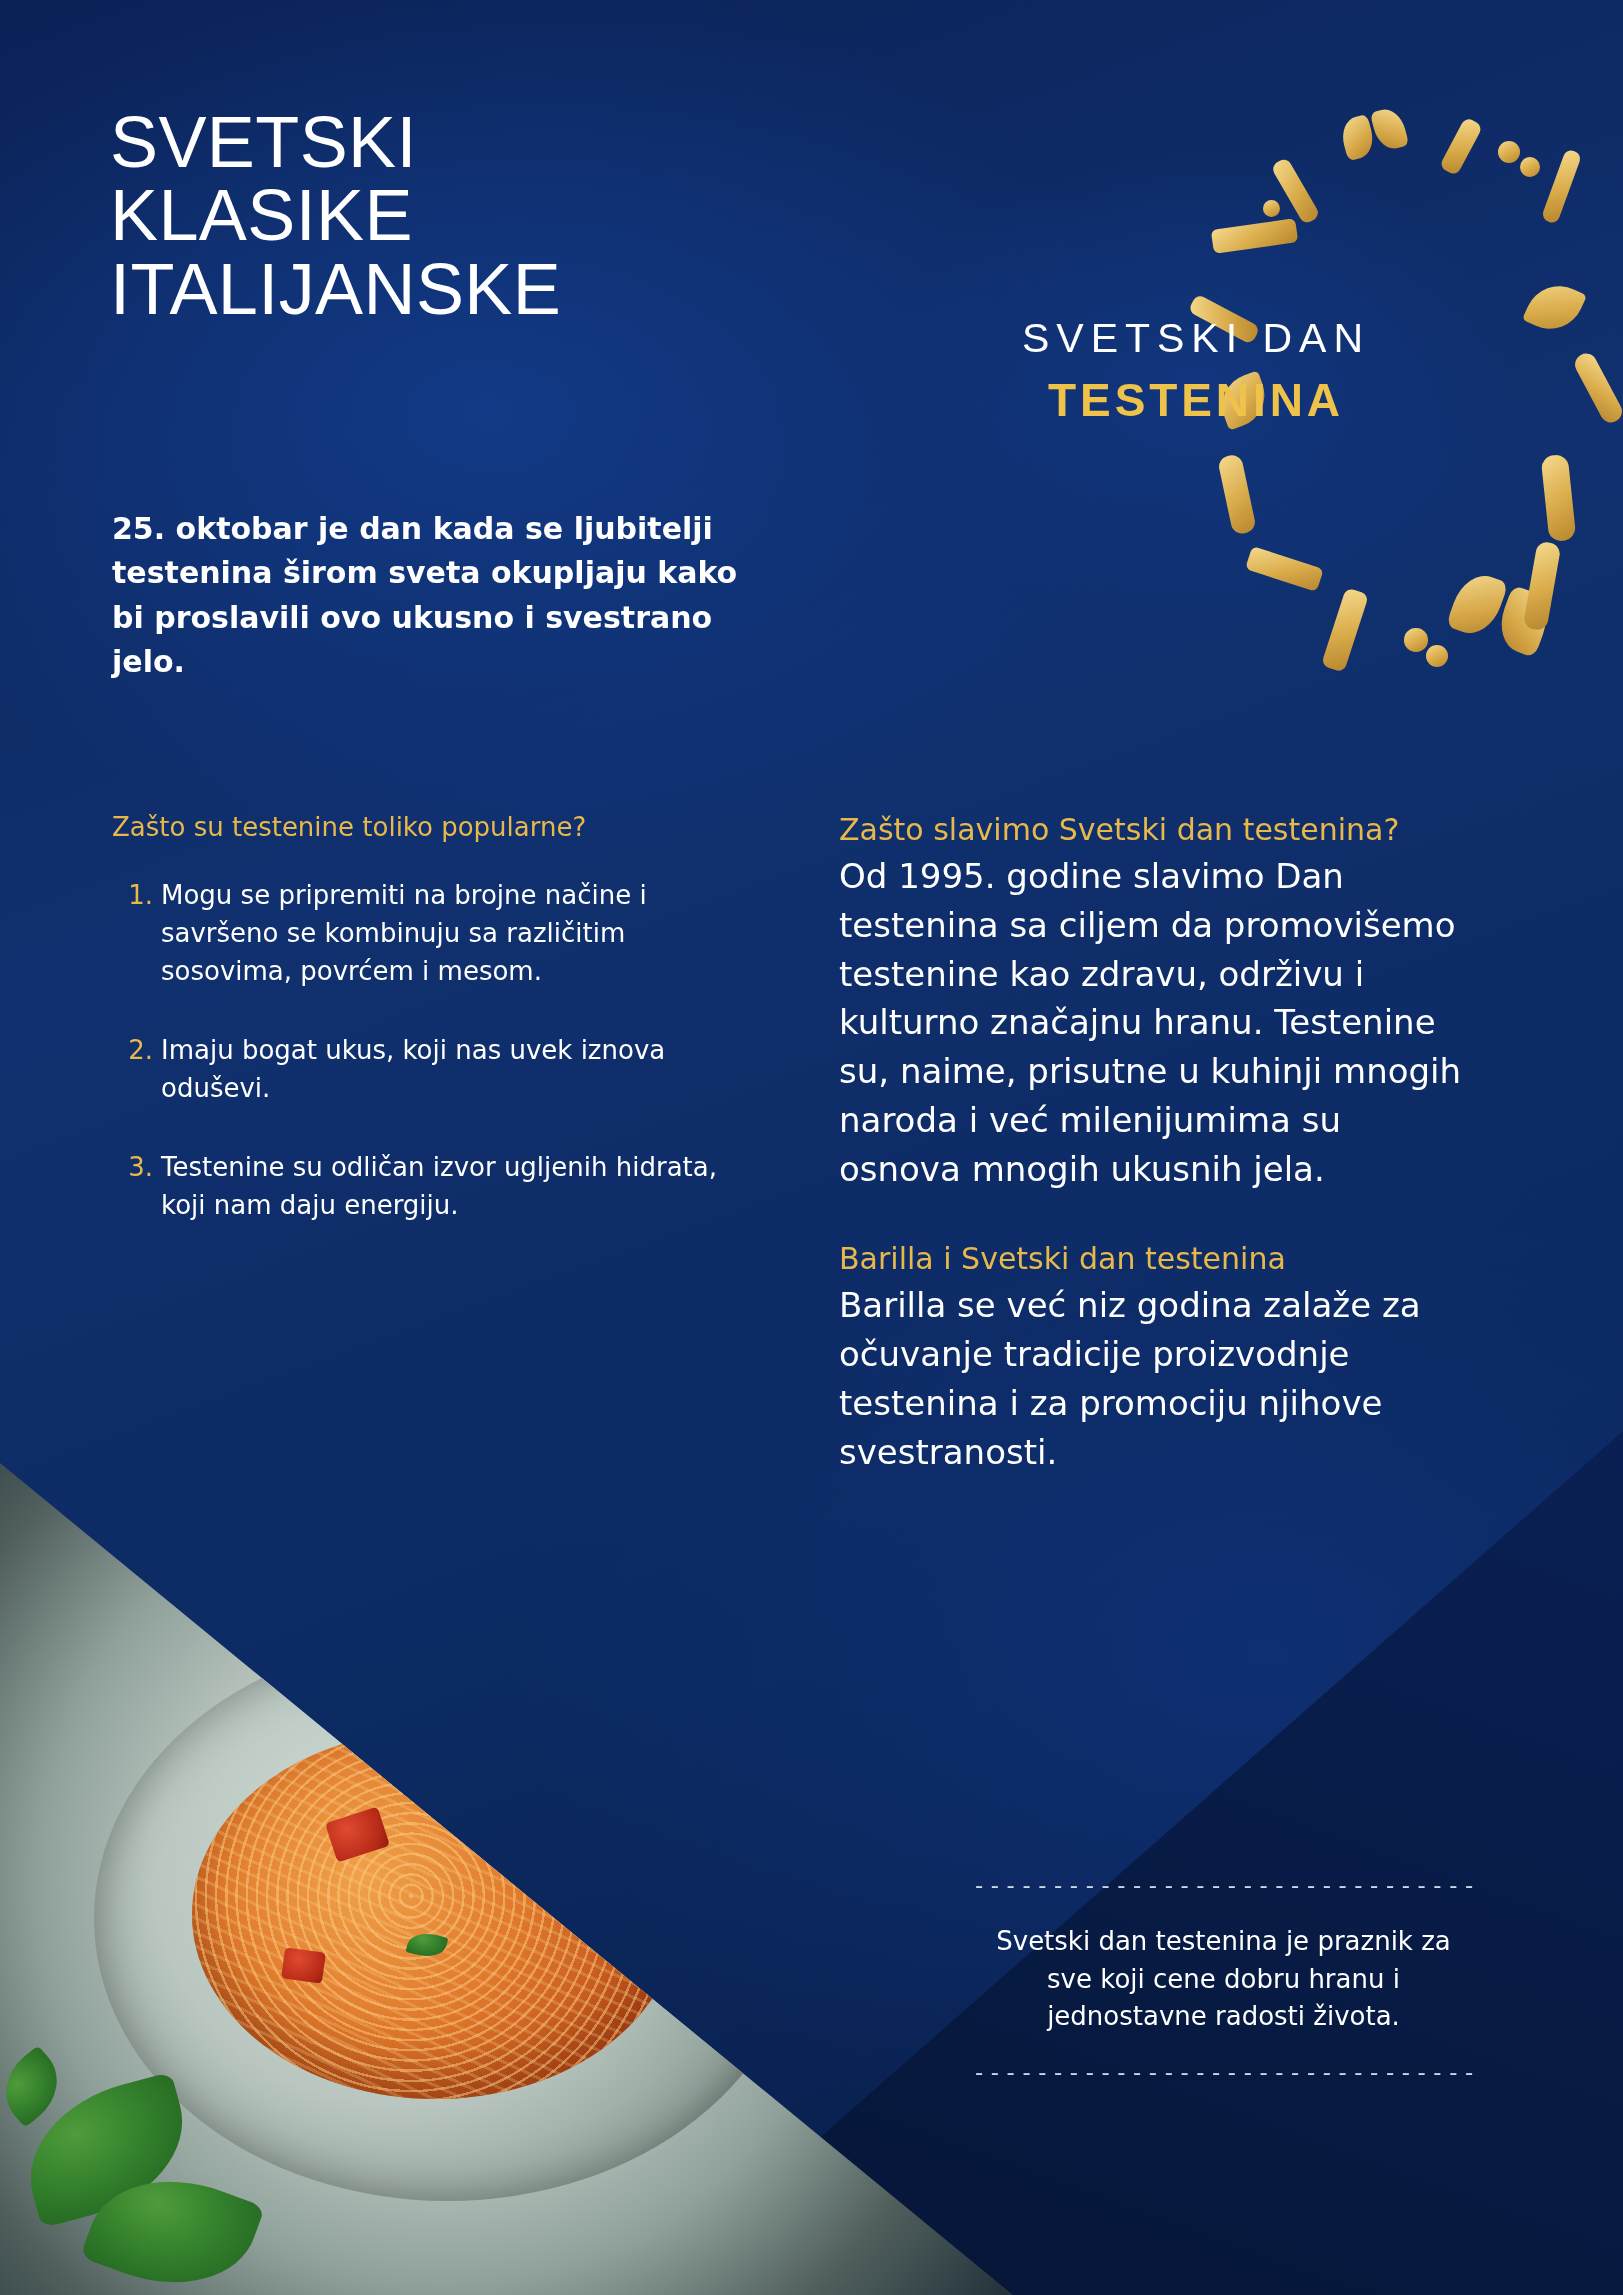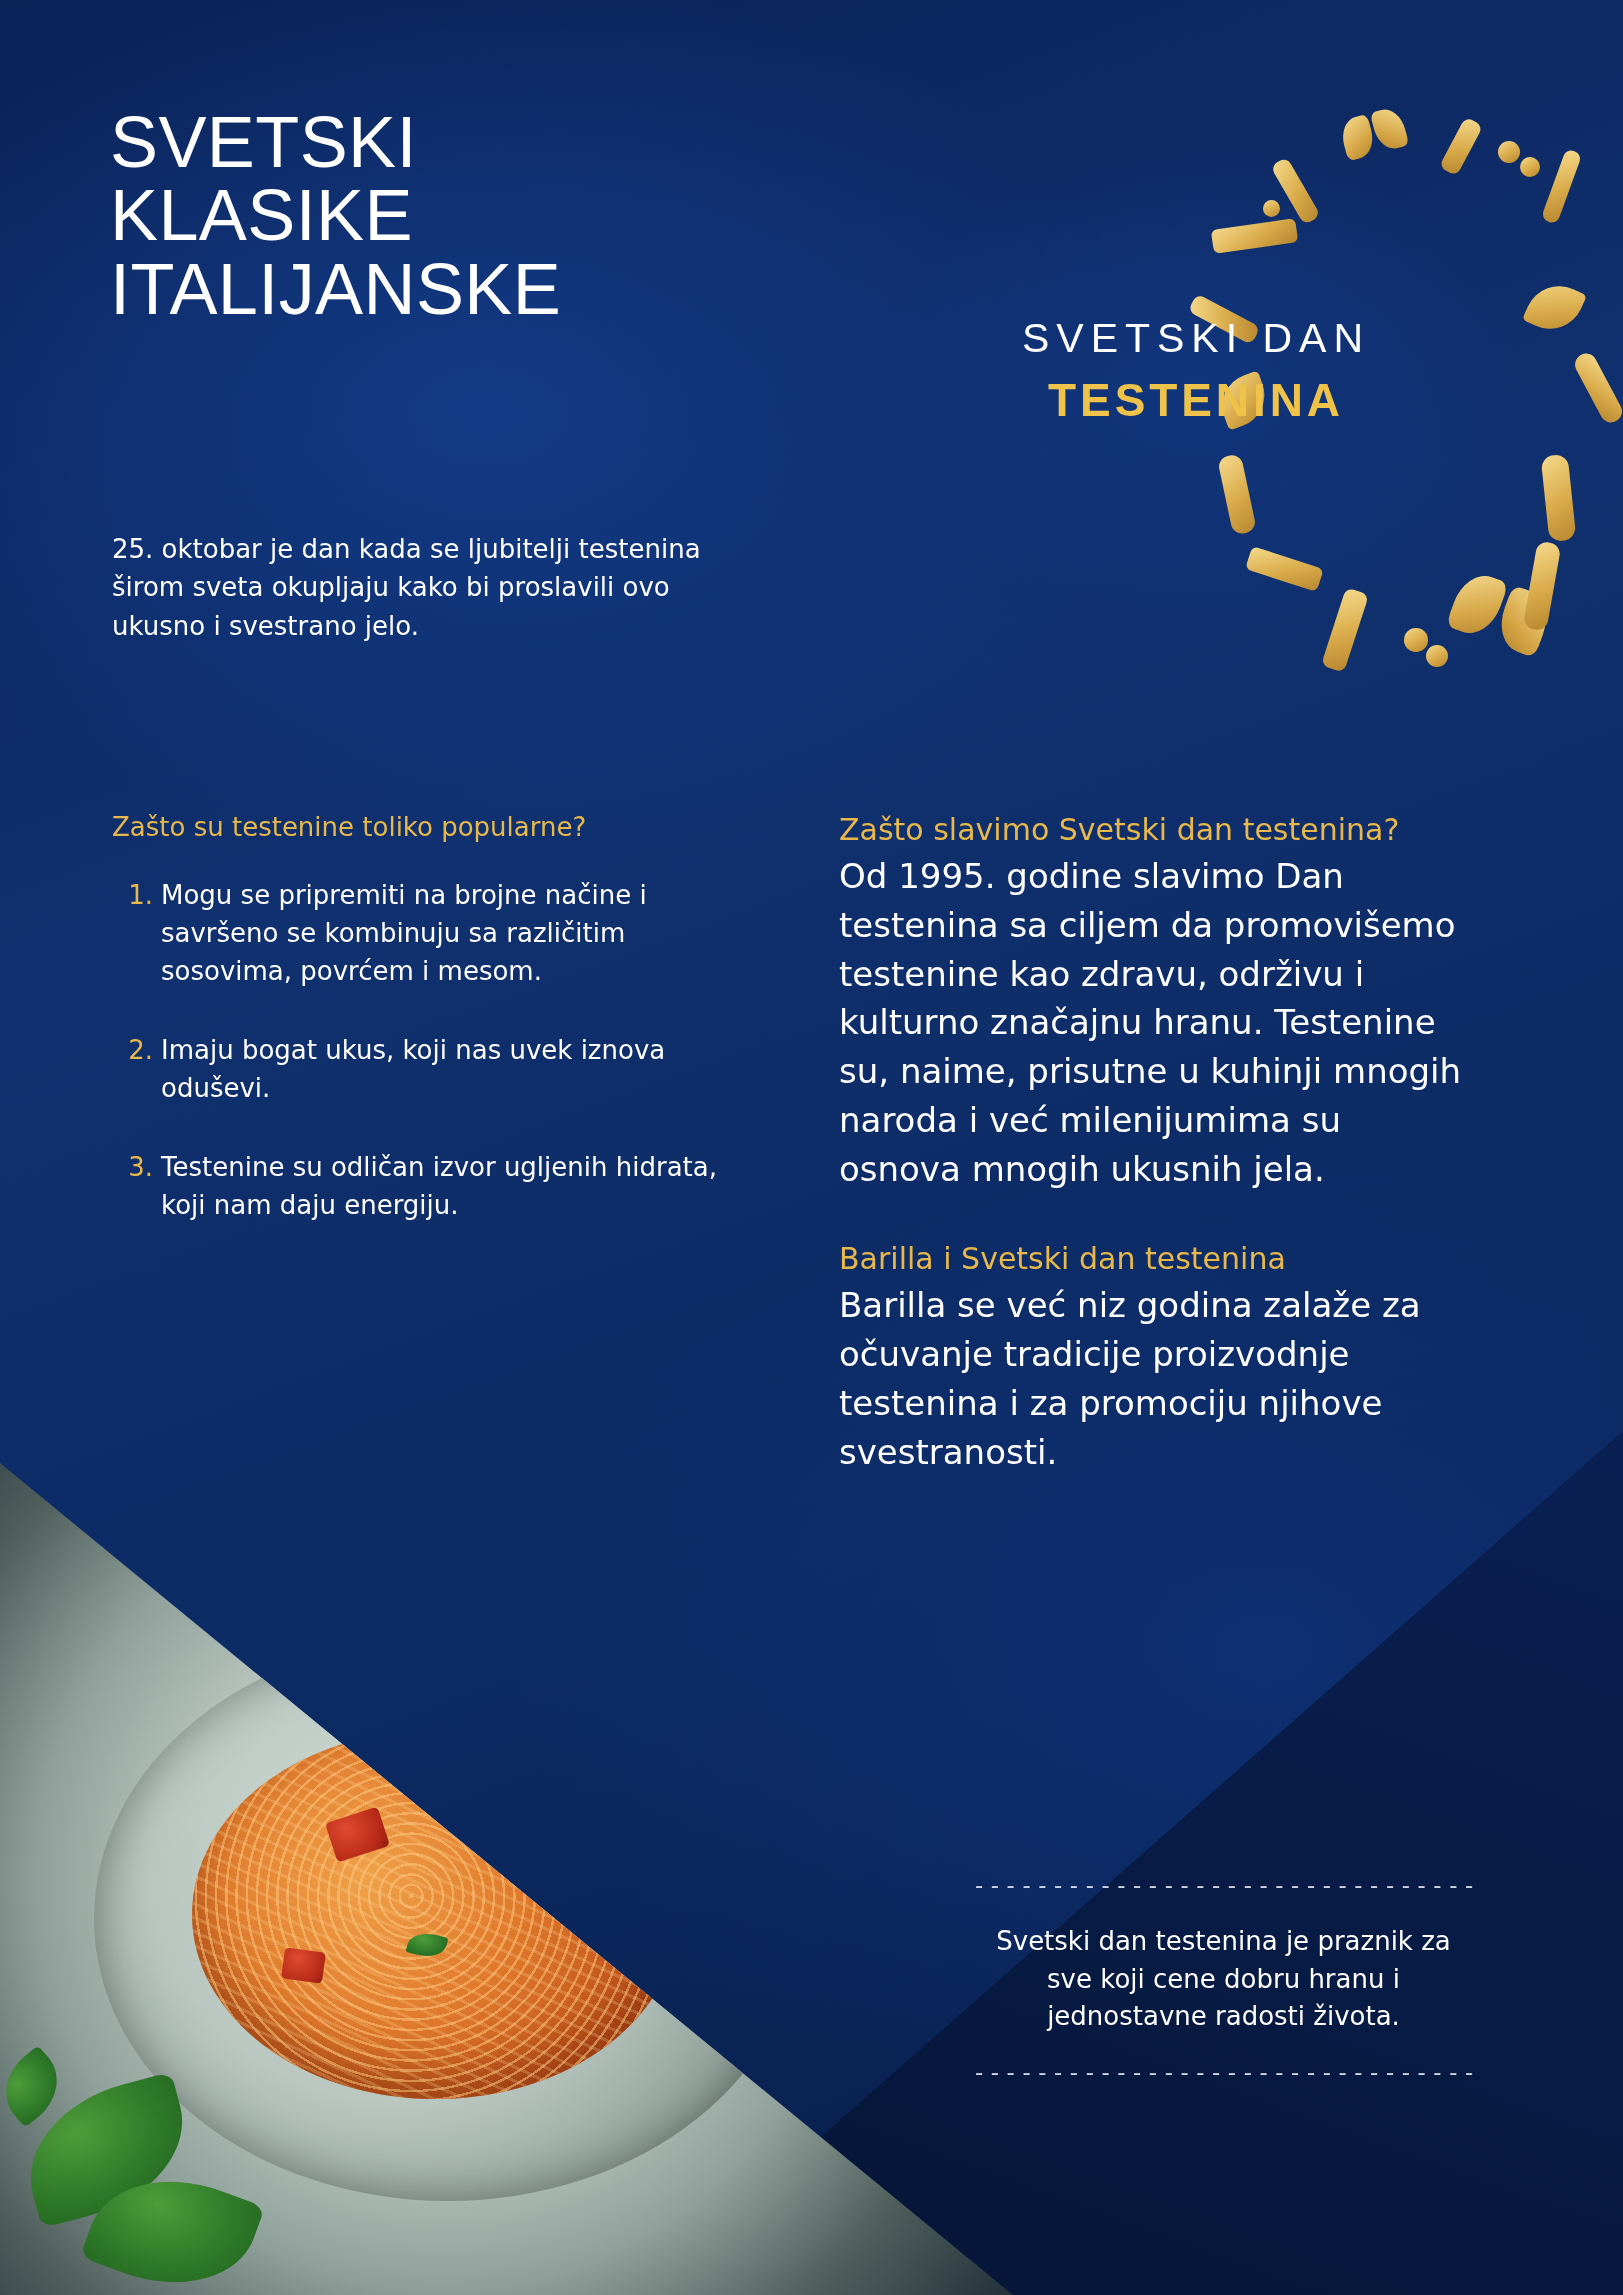--- a/index.html
+++ b/index.html
@@ -33,26 +33,26 @@
     letter-spacing: 0.4px;
     font-weight: 300;
     font-family: "Liberation Sans", sans-serif;
   }
   .headline div { white-space: nowrap; }
 
   
   .intro {
     position: absolute;
     left: 112px;
-    top: 530px;
+    top: 507px;
     width: 644px;
     color: #ffffff;
-    font-size: 26px;
+    font-size: 30px;
     line-height: 1.48;
-    font-weight: normal;
+    font-weight: bold;
     font-family: "DejaVu Sans", sans-serif;
   }
 
   
   .left-col {
     position: absolute;
     left: 112px;
     top: 809px;
     width: 644px;
   }

